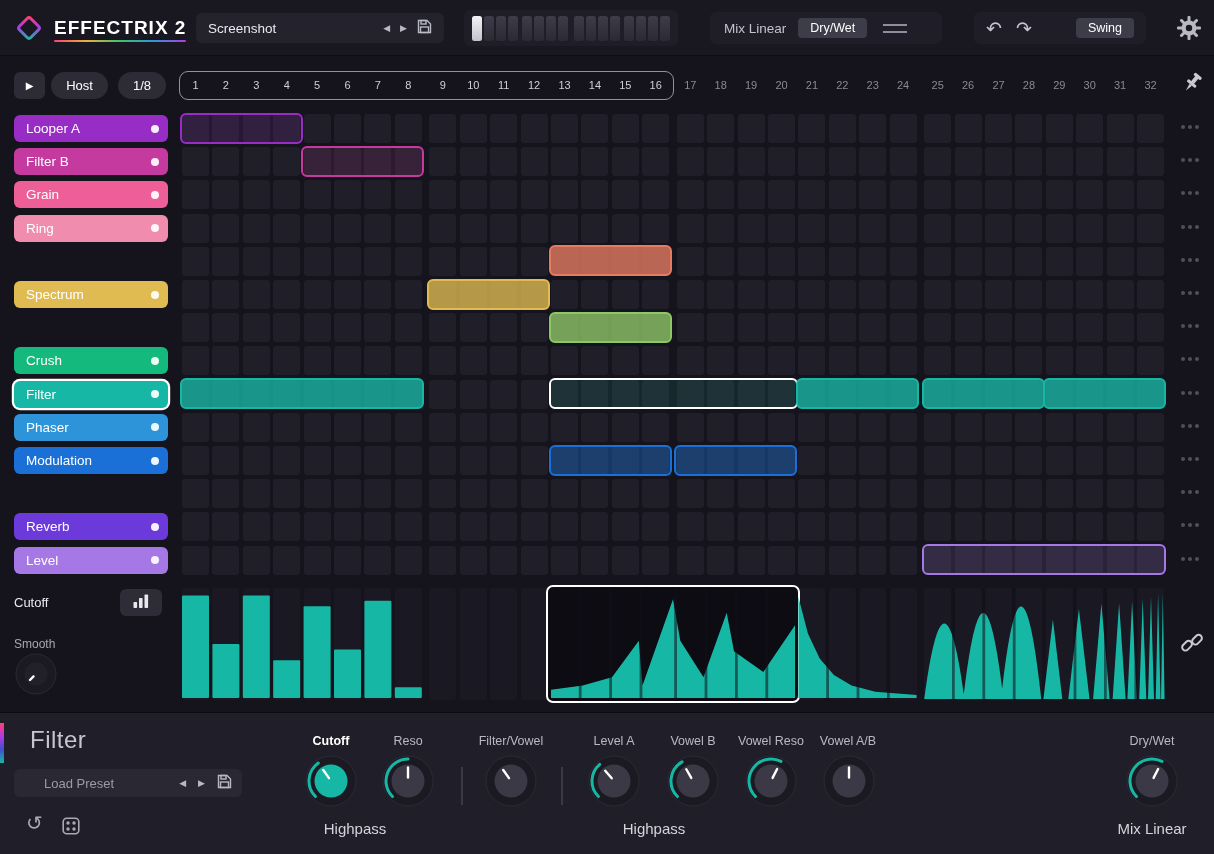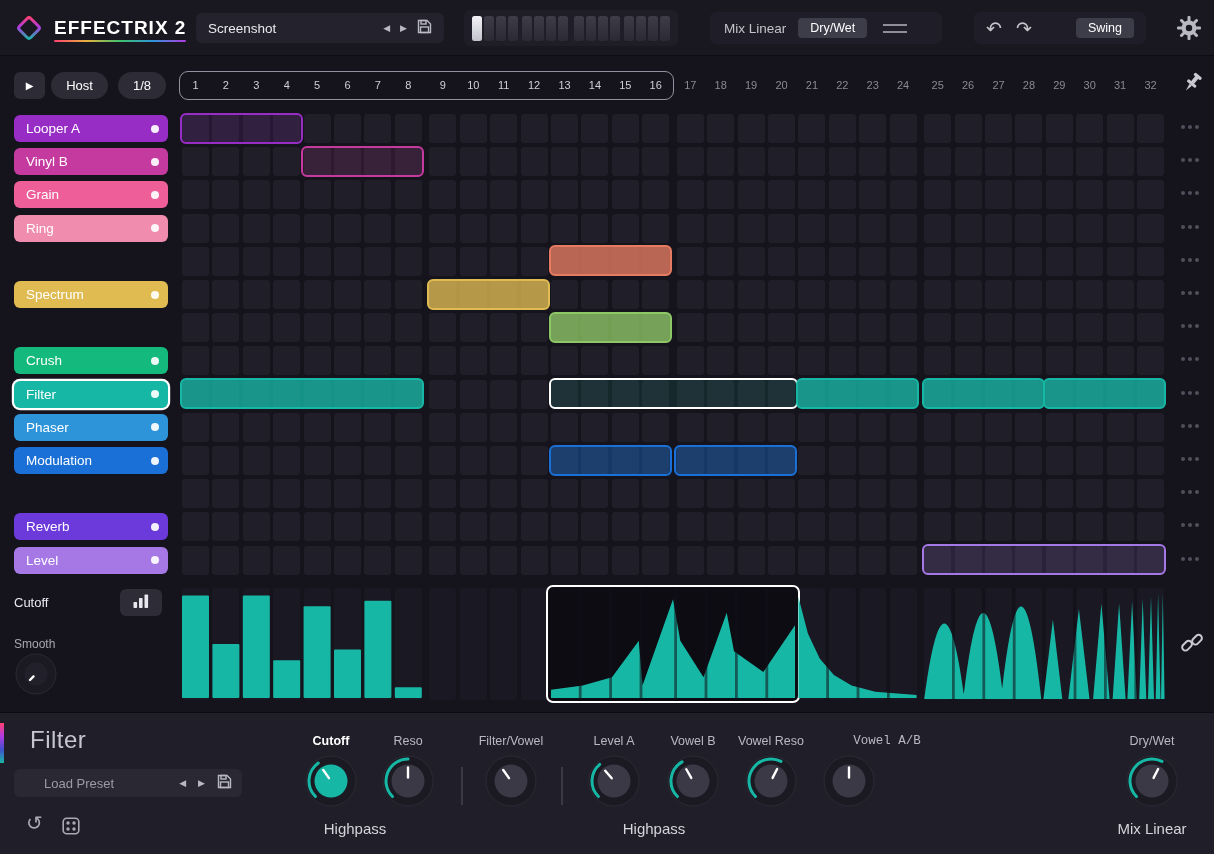--- a/index.html
+++ b/index.html
@@ -296,21 +296,21 @@
     <div class="cell" style="left: 889.6px; top: 114px;"></div>
     <div class="cell" style="left: 924.2px; top: 114px;"></div>
     <div class="cell" style="left: 954.6px; top: 114px;"></div>
     <div class="cell" style="left: 985px; top: 114px;"></div>
     <div class="cell" style="left: 1015.4px; top: 114px;"></div>
     <div class="cell" style="left: 1045.8px; top: 114px;"></div>
     <div class="cell" style="left: 1076.2px; top: 114px;"></div>
     <div class="cell" style="left: 1106.6px; top: 114px;"></div>
     <div class="cell" style="left: 1137px; top: 114px;"></div>
     <div class="fx" style="top: 148.2px; background: rgb(197, 58, 158);">
-      <span class="fxname">Vinyl B</span>
+      <span class="fxname">Filter B</span>
       <span class="fxdot"></span>
     </div>
     <div class="rowmenu" style="top: 158.2px;">
       <span class="mdot"></span>
       <span class="mdot"></span>
       <span class="mdot"></span>
     </div>
     <div class="cell" style="left: 182px; top: 147.2px;"></div>
     <div class="cell" style="left: 212.4px; top: 147.2px;"></div>
     <div class="cell" style="left: 242.8px; top: 147.2px;"></div>
@@ -933,21 +933,21 @@
         <circle cx="26" cy="26" r="16.5" fill="#3a3945"></circle>
         <line x1="24.27" y1="22.96" x2="19.31" y2="14.27" stroke="#ffffff" stroke-width="2.4" stroke-linecap="round"></line>
       </svg></span>
     <div class="klabel" style="left: 729px;">Vowel Reso</div>
     <span class="kb" style="left: 745px;"><svg width="52" height="52" viewBox="0 0 52 52">
         <circle cx="26" cy="26" r="25" fill="#1b1a23" stroke="#2b2a35" stroke-width="1"></circle>
         <path d="M 10.44 41.56 A 22 22 0 0 1 35.99 6.40" fill="none" stroke="#17b7a5" stroke-width="3" stroke-linecap="round"></path>
         <circle cx="26" cy="26" r="16.5" fill="#3a3945"></circle>
         <line x1="27.59" y1="22.88" x2="32.13" y2="13.97" stroke="#ffffff" stroke-width="2.4" stroke-linecap="round"></line>
       </svg></span>
-    <div class="klabel" style="left: 845px; font-family: Liberation Mono, monospace;">Vowel A/B</div>
+    <div class="klabel" style="left: 806px;">Vowel A/B</div>
     <span class="kb" style="left: 823px;"><svg width="52" height="52" viewBox="0 0 52 52">
         <circle cx="26" cy="26" r="25" fill="#1b1a23" stroke="#2b2a35" stroke-width="1"></circle>
         <circle cx="26" cy="26" r="16.5" fill="#3a3945"></circle>
         <line x1="26.00" y1="22.50" x2="26.00" y2="12.50" stroke="#ffffff" stroke-width="2.4" stroke-linecap="round"></line>
       </svg></span>
     <div class="klabel" style="left: 1110px;">Dry/Wet</div>
     <span class="kb" style="left: 1126px;"><svg width="52" height="52" viewBox="0 0 52 52">
         <circle cx="26" cy="26" r="25" fill="#1b1a23" stroke="#2b2a35" stroke-width="1"></circle>
         <path d="M 10.44 41.56 A 22 22 0 0 1 35.99 6.40" fill="none" stroke="#17b7a5" stroke-width="3" stroke-linecap="round"></path>
         <circle cx="26" cy="26" r="16.5" fill="#3a3945"></circle>

